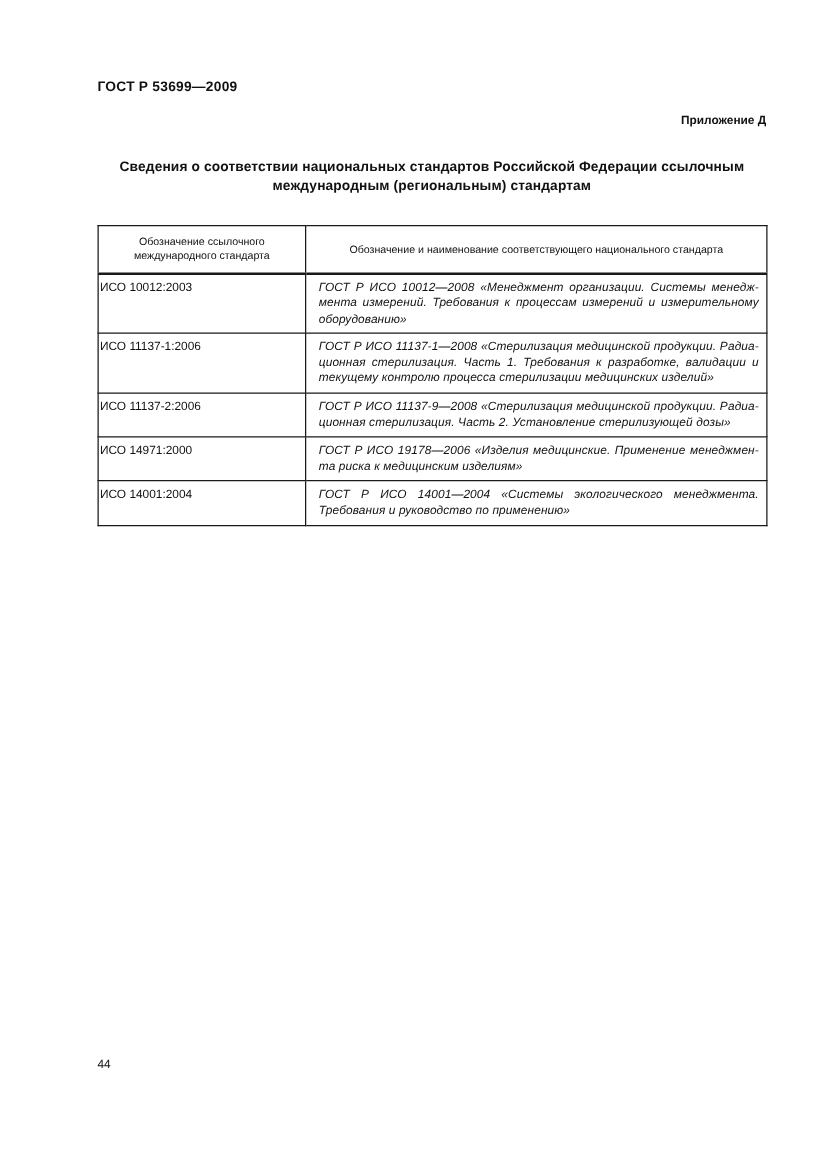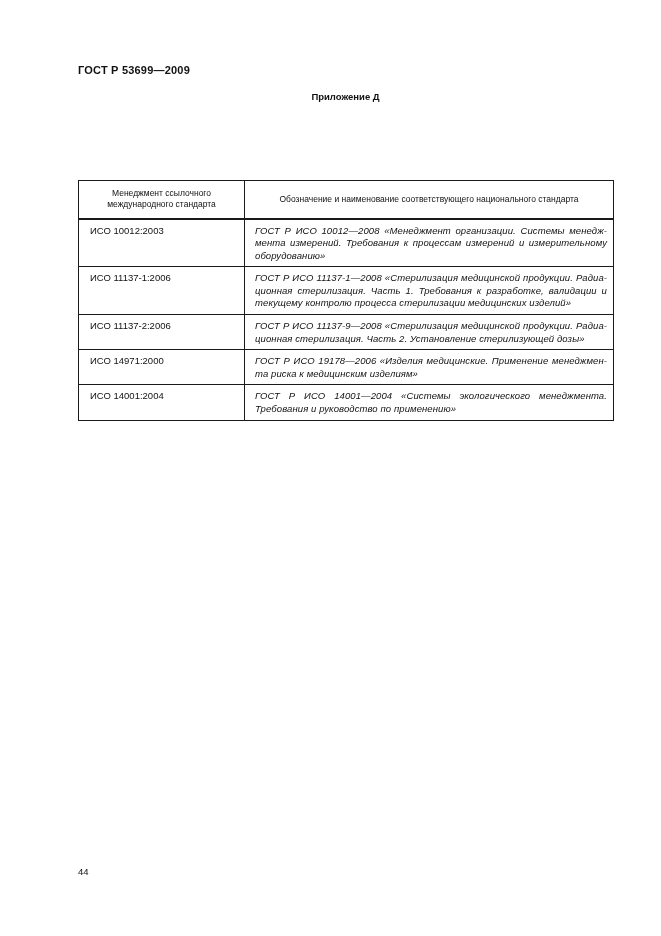--- a/index.html
+++ b/index.html
@@ -24,21 +24,21 @@
     top: 64px;
     font-size: 11px;
     font-weight: bold;
     letter-spacing: 0.2px;
   }
   .appendix {
     position: absolute;
     left: 78px;
     top: 90px;
     width: 535px;
-    text-align: center;
+    text-align: right;
     font-size: 9.5px;
     font-weight: bold;
     line-height: 14px;
   }
   .title {
     position: absolute;
     left: 78px;
     top: 127px;
     width: 535px;
     text-align: center;
@@ -71,56 +71,56 @@
   }
   table.std-table col.c1 { width: 166px; }
   table.std-table col.c2 { width: 369px; }
   table.std-table td {
     font-size: 9.5px;
     line-height: 12.6px;
     vertical-align: top;
     padding: 5px 6px 4px 10px;
   }
   table.std-table td.intl {
-    padding-left: 11px;
+    padding-left: 1px;
     white-space: nowrap;
   }
   table.std-table td.national {
     text-align: justify;
     letter-spacing: 0.1px;
     font-style: italic;
   }
   .page-number {
     position: absolute;
     left: 78px;
     top: 846px;
     font-size: 9.5px;
-    margin-top: 20px;
   }
 </style>
 </head>
 <body>
 
 <div class="page">
 
   <div class="doc-number">ГОСТ Р 53699—2009</div>
 
   <div class="appendix">
     <div>Приложение Д</div>
   </div>
 
+  <div class="title">Сведения о соответствии национальных стандартов Российской Федерации ссылочным международным (региональным) стандартам</div>
 
   <table class="std-table">
     <colgroup>
         <col class="c1">
         <col class="c2">
       </colgroup>
     <thead>
       <tr>
-        <th>Менеджмент ссылочного международного стандарта</th>
+        <th>Обозначение ссылочного международного стандарта</th>
         <th>Обозначение и наименование соответствующего национального стандарта</th>
       </tr>
     </thead>
     <tbody>
       <tr>
         <td class="intl">ИСО 10012:2003</td>
         <td class="national">ГОСТ Р ИСО 10012—2008 «Менеджмент организации. Системы менедж­мента измерений. Требования к процессам измерений и измерительному оборудованию»</td>
       </tr>
       <tr>
         <td class="intl">ИСО 11137-1:2006</td>

